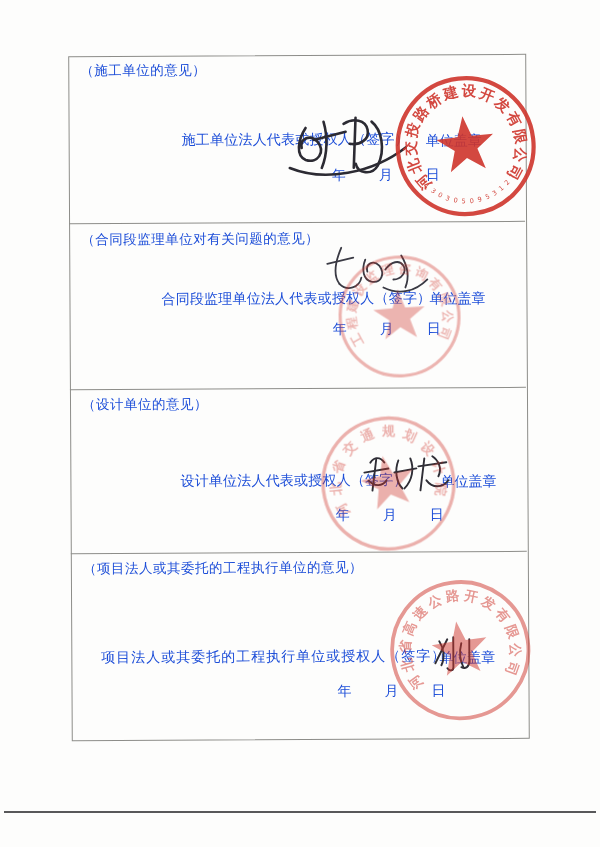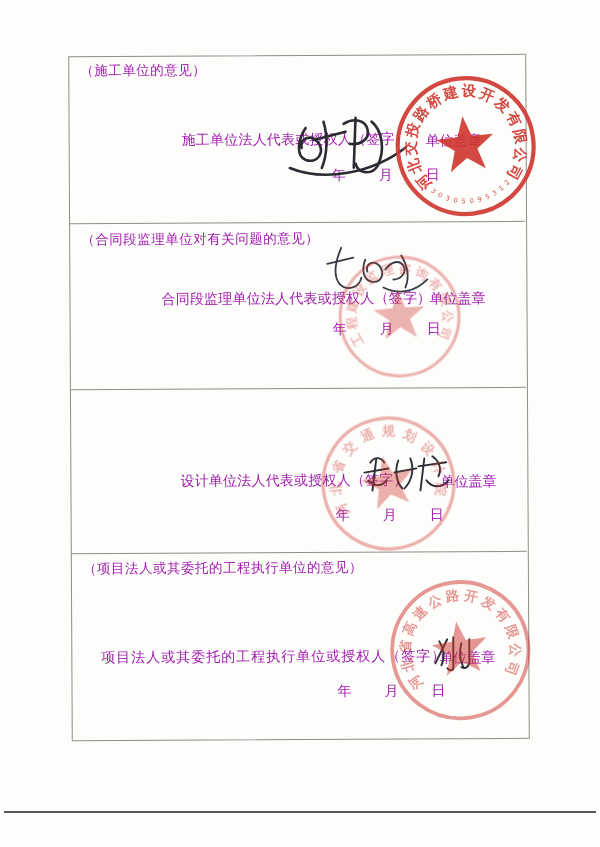--- a/index.html
+++ b/index.html
@@ -1,18 +1,18 @@
 <!DOCTYPE html>
 <html><head>
 <meta charset="utf-8">
 <style>
   html,body{margin:0;padding:0;background:#ffffff;}
   .page{
     position:relative;width:600px;height:847px;background:#fdfdfc;overflow:hidden;
-    font-family:"Liberation Serif","DejaVu Serif",serif;color:#a21caf;
+    font-family:"Liberation Serif","DejaVu Serif",serif;color:#1d4ed8;
   }
   .doc{position:absolute;inset:0;transform:rotate(-0.3deg);transform-origin:300px 400px;}
   .form-box{
     position:absolute;left:70px;top:55px;width:456px;height:683px;
     border:1px solid #8d8d89;background:transparent;
   }
   .divider{position:absolute;left:70px;width:456px;height:1px;background:#8d8d89;}
   .div1{top:222px}.div2{top:388px}.div3{top:552px}
   .hdr{position:absolute;font-size:13.5px;letter-spacing:.5px;white-space:nowrap;}
   .s1h{left:82px;top:61px}.s2h{left:82px;top:230px}.s3h{left:82px;top:395px}.s4h{left:82px;top:559px}
@@ -52,20 +52,21 @@
 
     <div class="hdr s2h">（合同段监理单位对有关问题的意见）</div>
     <div class="lbl s2l">合同段监理单位法人代表或授权人（签字）</div>
     <div class="stamp s2s">单位盖章</div>
     <div class="date s2d">
       <span>年</span>
       <span>月</span>
       <span>日</span>
     </div>
 
+    <div class="hdr s3h">（设计单位的意见）</div>
     <div class="lbl s3l">设计单位法人代表或授权人（签字）</div>
     <div class="stamp s3s">单位盖章</div>
     <div class="date s3d">
       <span>年</span>
       <span>月</span>
       <span>日</span>
     </div>
 
     <div class="hdr s4h">（项目法人或其委托的工程执行单位的意见）</div>
     <div class="lbl s4l">项目法人或其委托的工程执行单位或授权人（签字）</div>

